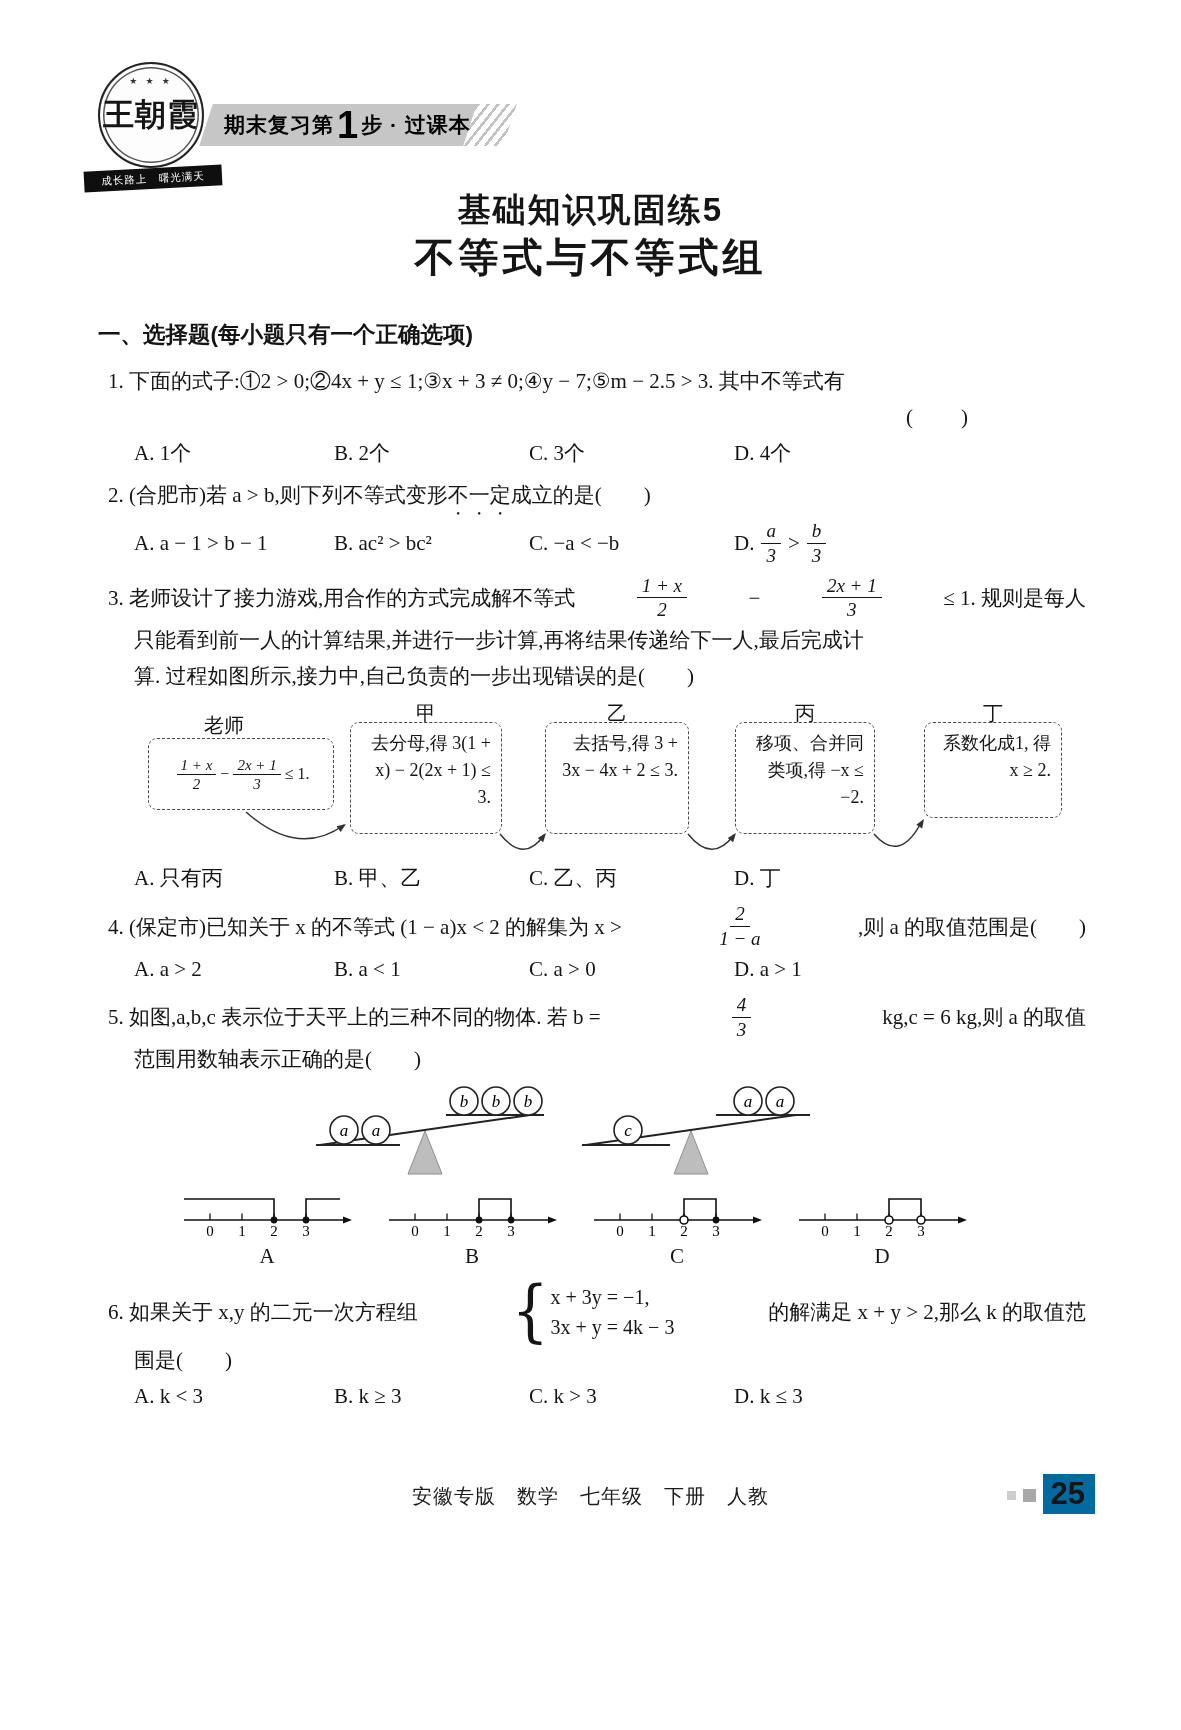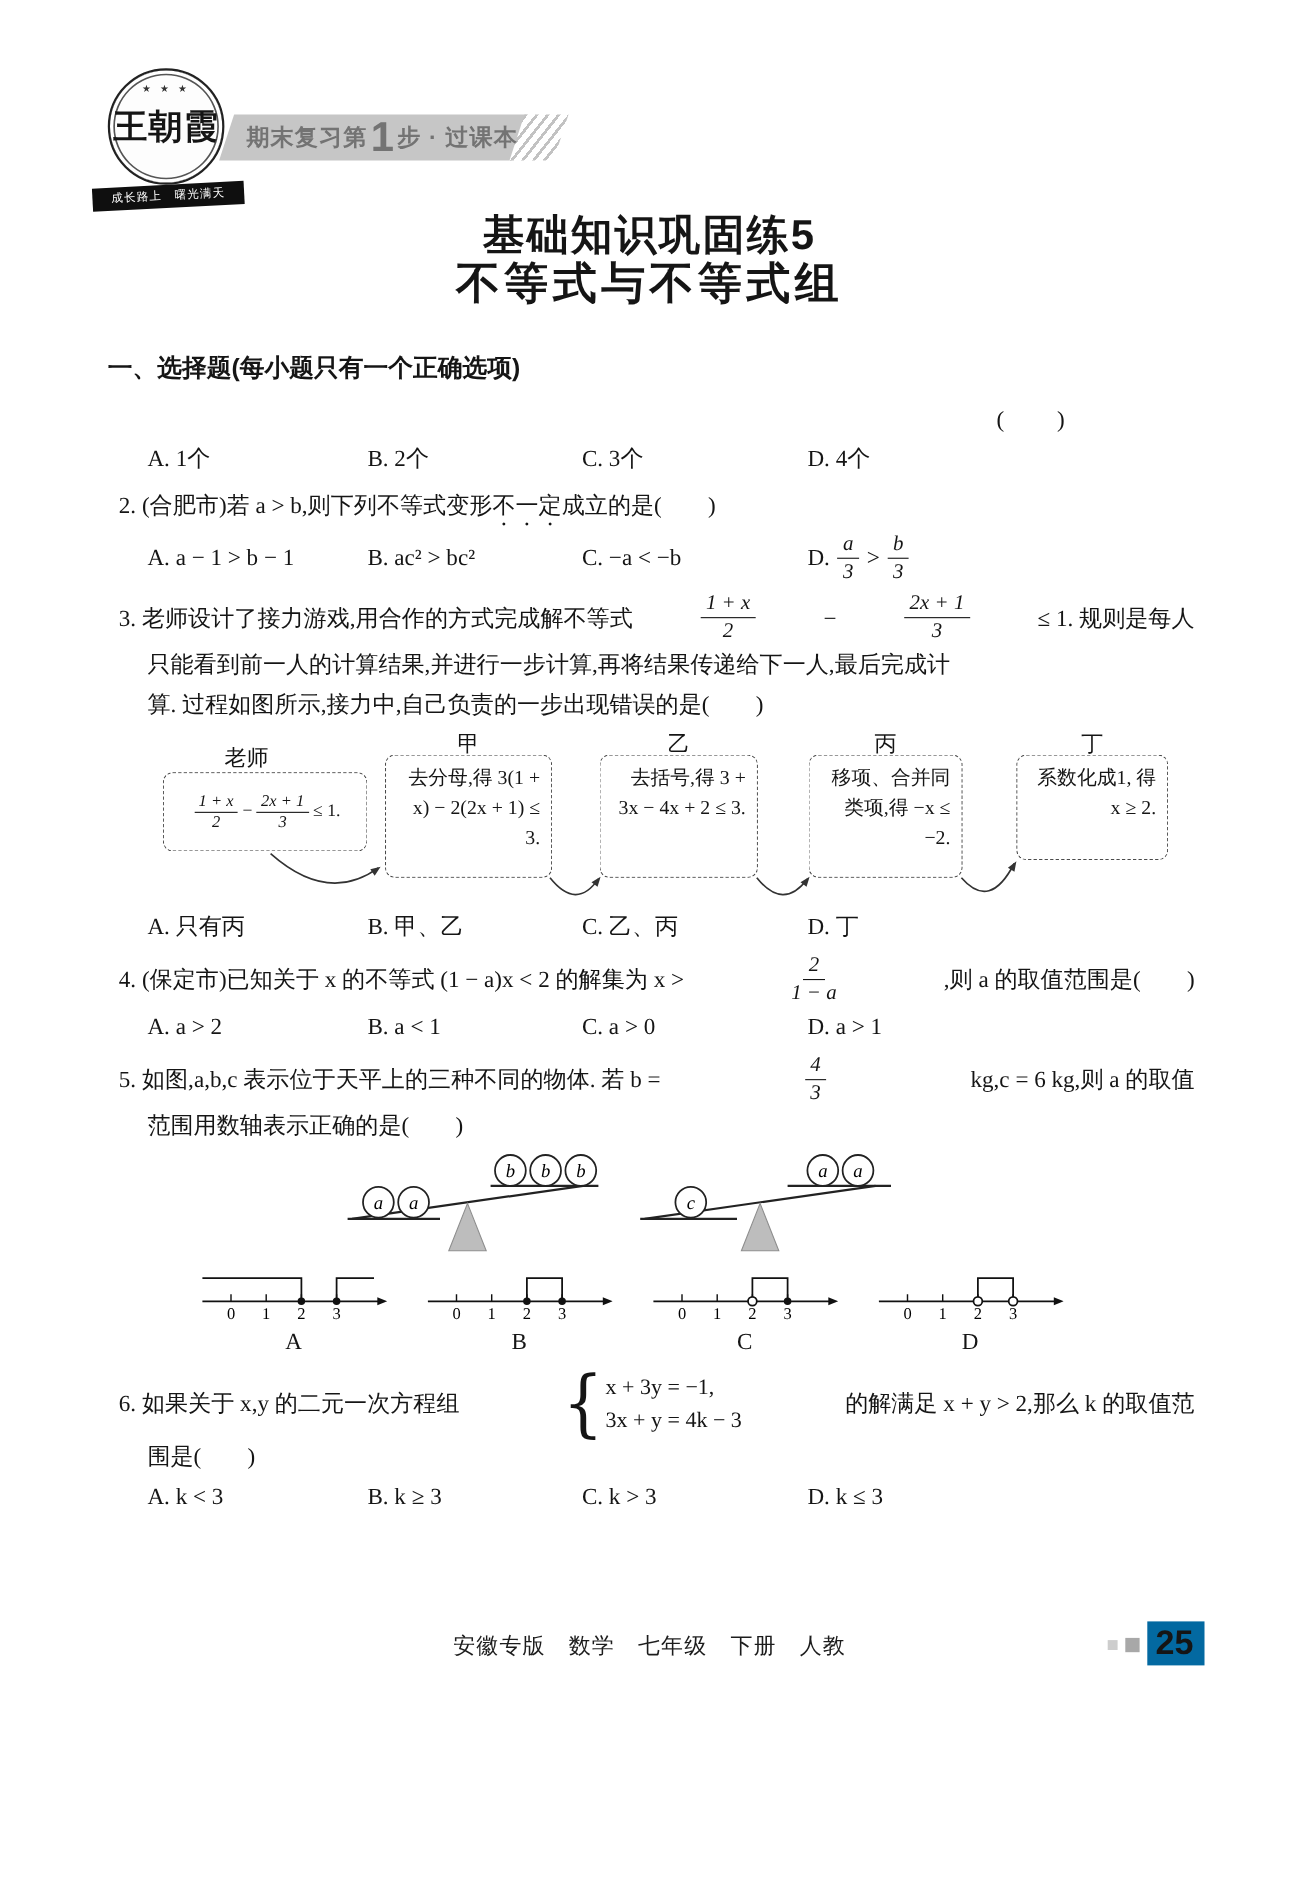--- a/index.html
+++ b/index.html
@@ -11,26 +11,26 @@
   .logo-circle{position:absolute;left:8px;top:2px;width:106px;height:106px;border-radius:50%;
     border:2px solid #222;box-shadow:inset 0 0 0 3px #fff, inset 0 0 0 4.5px #555;background:#fdfdfd;}
   .logo-stars{position:absolute;top:12px;left:0;width:100%;text-align:center;font-size:9px;letter-spacing:3px;color:#333;}
   .logo-name{position:absolute;top:30px;left:0;width:100%;text-align:center;font-size:31px;font-weight:bold;letter-spacing:1px;}
   .logo-ribbon{position:absolute;left:-6px;bottom:4px;width:138px;background:#0f0f0f;color:#fff;font-size:10.5px;line-height:1;
     padding:5px 0;text-align:center;transform:rotate(-3deg);letter-spacing:1px;font-family:"Liberation Sans","DejaVu Sans",sans-serif;}
 
   .banner{position:absolute;left:206px;top:104px;width:266px;height:42px;background:#c6c6c6;transform:skewX(-18deg);}
   .banner-stripes{position:absolute;left:470px;top:104px;width:40px;height:42px;transform:skewX(-18deg);
     background:repeating-linear-gradient(115deg,#c2c2c2 0 3px,#ffffff 3px 9px);}
-  .banner-inner{position:absolute;left:224px;top:104px;height:42px;display:flex;align-items:center;color:#737373;
+  .banner-inner{position:absolute;left:224px;top:104px;height:42px;display:flex;align-items:center;color:#000000;
     font-family:"Liberation Sans","DejaVu Sans",sans-serif;font-weight:bold;}
   .banner-pre,.banner-post{font-size:21px;letter-spacing:1px;}
   .banner-num{font-size:38px;line-height:1;margin:0 3px;}
 
-  .title{position:absolute;top:188px;left:0;width:100%;text-align:center;font-size:38px;font-weight:bold;
+  .title{position:absolute;top:188px;left:0;width:100%;text-align:center;font-size:33px;font-weight:bold;
     font-family:"Liberation Sans","DejaVu Sans",sans-serif;letter-spacing:2px;}
   .subtitle{position:absolute;top:230px;left:0;width:100%;text-align:center;font-size:40px;font-weight:bold;
     font-family:"Liberation Sans","DejaVu Sans",sans-serif;letter-spacing:4px;}
 
   
   .content{position:absolute;left:98px;top:316px;width:988px;font-size:21px;line-height:1.72;}
   .section-heading{font-size:22.5px;font-weight:bold;font-family:"Liberation Sans","DejaVu Sans",sans-serif;margin-bottom:8px;}
   .nowrap{white-space:nowrap;}
   .qstem{padding-left:10px;}
   .qcont{padding-left:36px;}
@@ -112,20 +112,21 @@
   </div>
 
   <div class="title">基础知识巩固练5</div>
   <div class="subtitle">不等式与不等式组</div>
 
   <div class="content">
 
     <div class="section-heading">一、选择题(每小题只有一个正确选项)</div>
 
     <div class="question">
+      <div class="qstem nowrap">1. 下面的式子:①2 &gt; 0;②4x + y ≤ 1;③x + 3 ≠ 0;④y − 7;⑤m − 2.5 &gt; 3. 其中不等式有</div>
       <div class="answer-line">(　　)</div>
       <div class="options">
         <span>A. 1个</span>
         <span>B. 2个</span>
         <span>C. 3个</span>
         <span>D. 4个</span>
       </div>
     </div>
 
     <div class="question">

